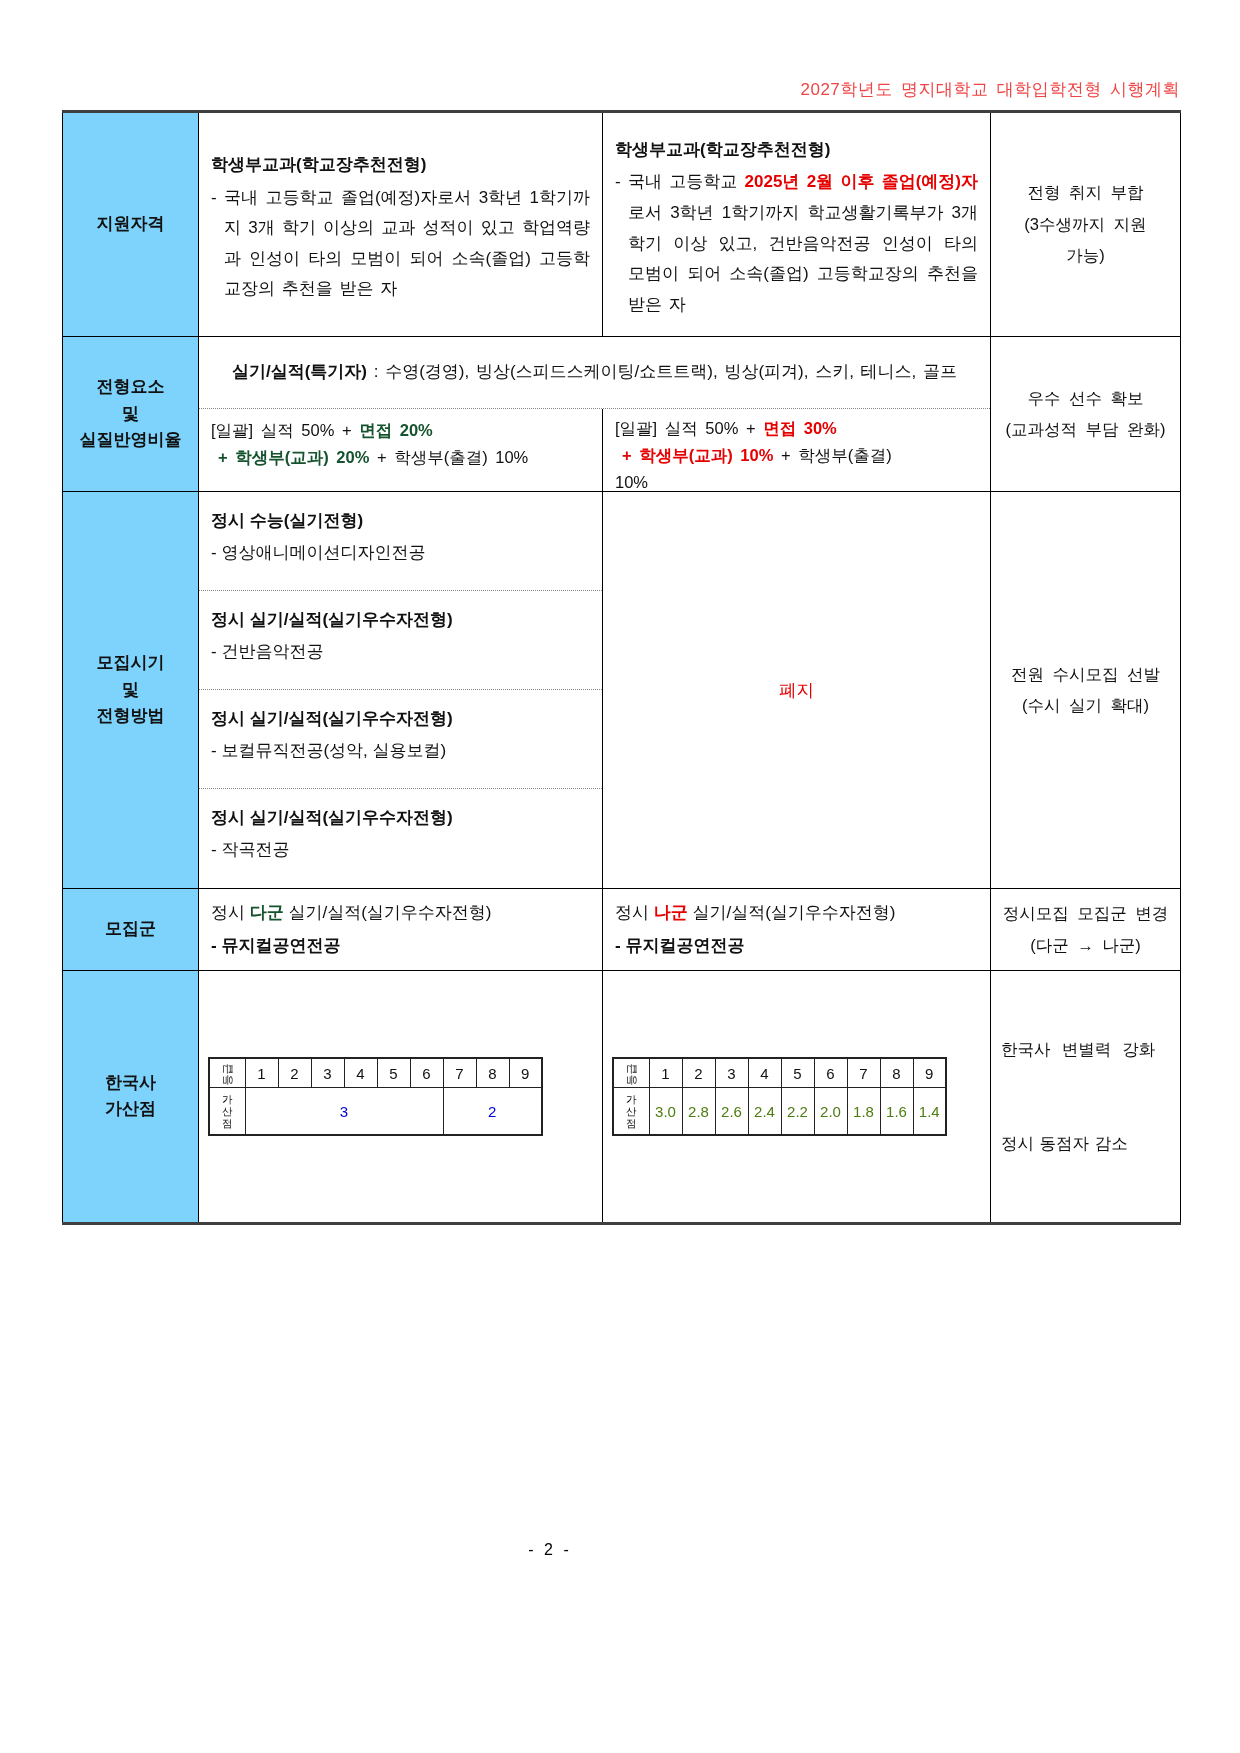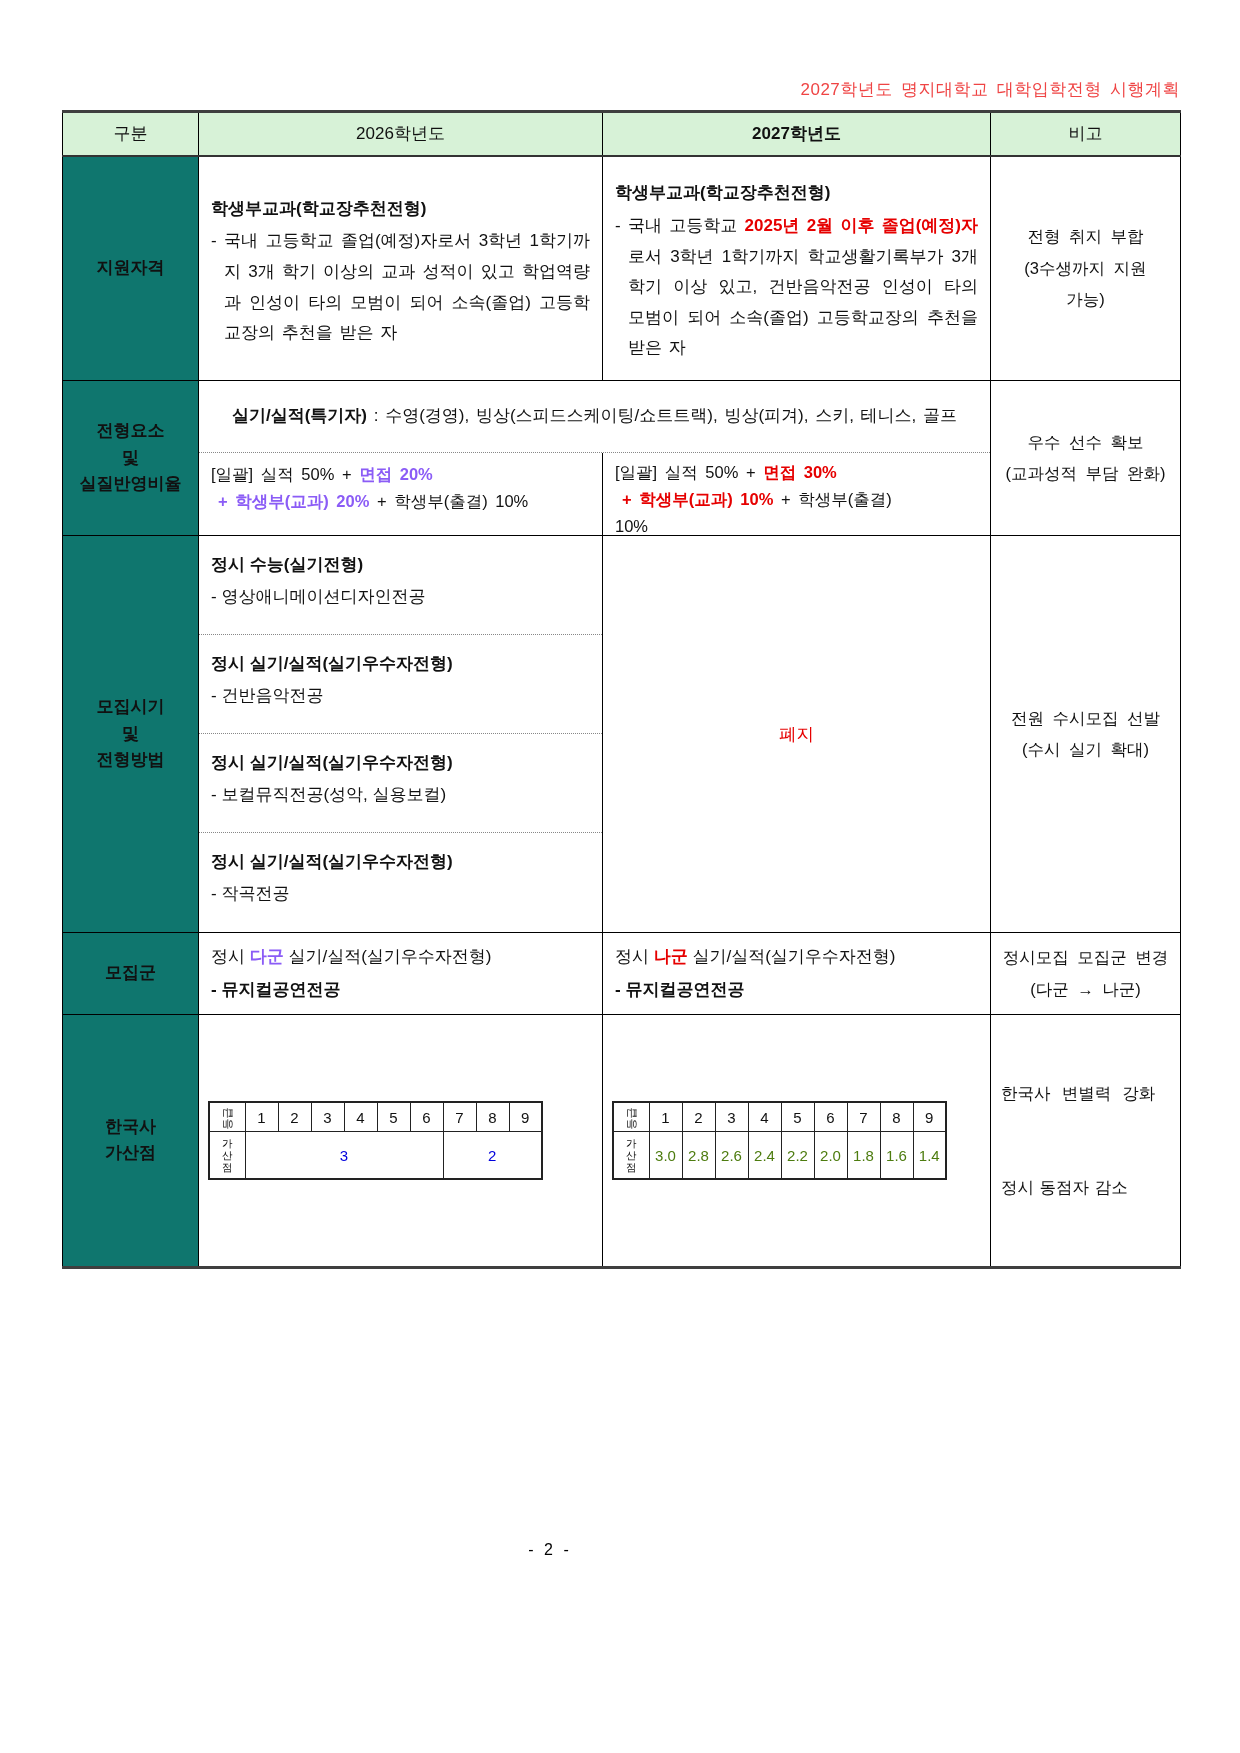--- a/index.html
+++ b/index.html
@@ -16,31 +16,31 @@
     border-collapse:collapse;table-layout:fixed;
     border-top:3px solid #3f3f3f;border-bottom:3px solid #3f3f3f;
   }
   .main-table td,.main-table th{border:1px solid #000;vertical-align:middle;box-sizing:border-box;}
   .head th{
     background:#d7f2d7;height:44px;font-size:17px;font-weight:normal;
     text-align:center;border-bottom:2px solid #333;
   }
   .head th.bold{font-weight:bold;}
   .label-cell{
-    text-align:center;font-weight:bold;font-size:17px;line-height:1.55;background:#0f766e;
+    text-align:center;font-weight:bold;font-size:17px;line-height:1.55;background:#7dd3fc;
   }
   .body-cell{padding:16px 12px 10px 12px;font-size:17px;line-height:1.8;vertical-align:top;}
   .cell-title{font-weight:bold;margin-bottom:2px;}
   .just{text-align:justify;word-spacing:2px;}
   .hang{padding-left:13px;text-indent:-13px;}
   .note-cell{
     text-align:center;font-size:16.5px;line-height:1.9;padding:0 8px;word-spacing:4px;
   }
   .red{color:#e60000;}
-  .blue{color:#8b5cf6;}
+  .blue{color:#14532d;}
   .bold{font-weight:bold;}
   .nopad{padding:0;vertical-align:top;margin-left:44px;}
   
   .crit-top{
     height:72px;display:flex;align-items:center;justify-content:center;
     text-align:center;padding:0 14px;font-size:17px;line-height:1.7;
     border-bottom:1px dotted #888;box-sizing:border-box;word-spacing:2px;
   }
   .crit-bottom{display:flex;align-items:stretch;height:82px;}
   .crit-left{width:404px;border-right:1px solid #000;box-sizing:border-box;padding:8px 10px 0 12px;}
@@ -80,26 +80,20 @@
 
 <table class="main-table">
   <colgroup>
     <col style="width:136px">
       <col style="width:404px">
       <col style="width:388px">
       <col style="width:190px">
   </colgroup>
   <tbody>
 
-    <tr class="head">
-      <th>구분</th>
-      <th>2026학년도</th>
-      <th class="bold">2027학년도</th>
-      <th>비고</th>
-    </tr>
 
     <tr style="height:225px">
       <td class="label-cell">지원자격</td>
       <td class="body-cell">
         <div class="cell-title">학생부교과(학교장추천전형)</div>
         <div class="hang just">- 국내 고등학교 졸업(예정)자로서 3학년 1학기까지 3개 학기 이상의 교과 성적이 있고 학업역량과 인성이 타의 모범이 되어 소속(졸업) 고등학교장의 추천을 받은 자</div>
       </td>
       <td class="body-cell">
         <div class="cell-title">학생부교과(학교장추천전형)</div>
         <div class="hang just"><span>- 국내 고등학교 </span><span class="red bold">2025년 2월 이후 졸업(예정)자</span><span>로서 3학년 1학기까지 학교생활기록부가 3개 학기 이상 있고, 건반음악전공 인성이 타의 모범이 되어 소속(졸업) 고등학교장의 추천을 받은 자</span></div>

